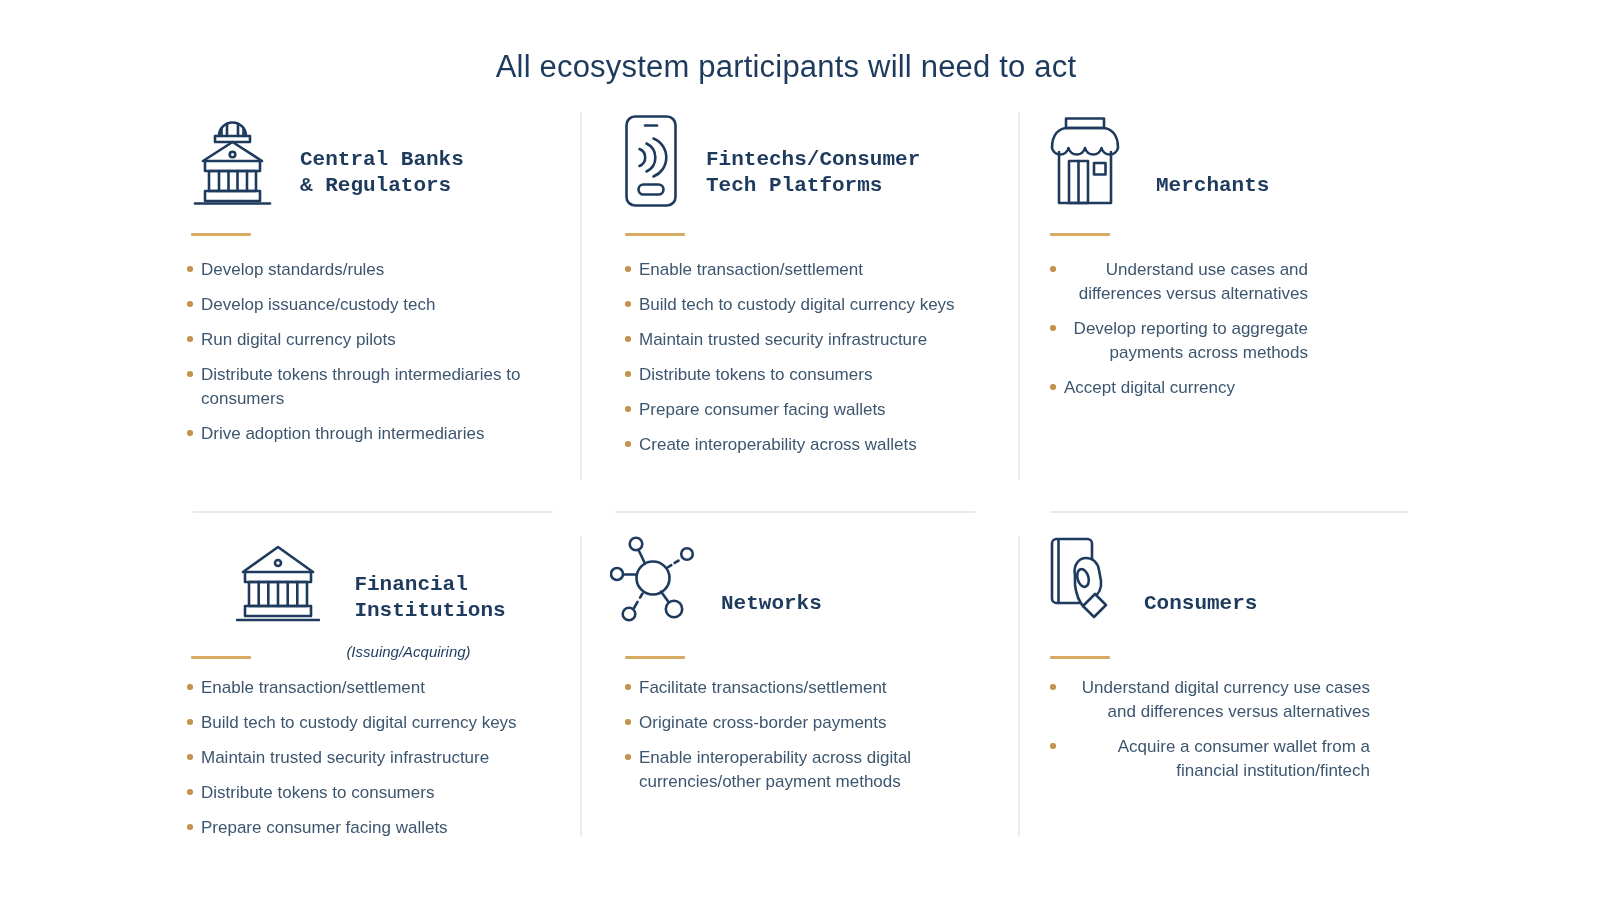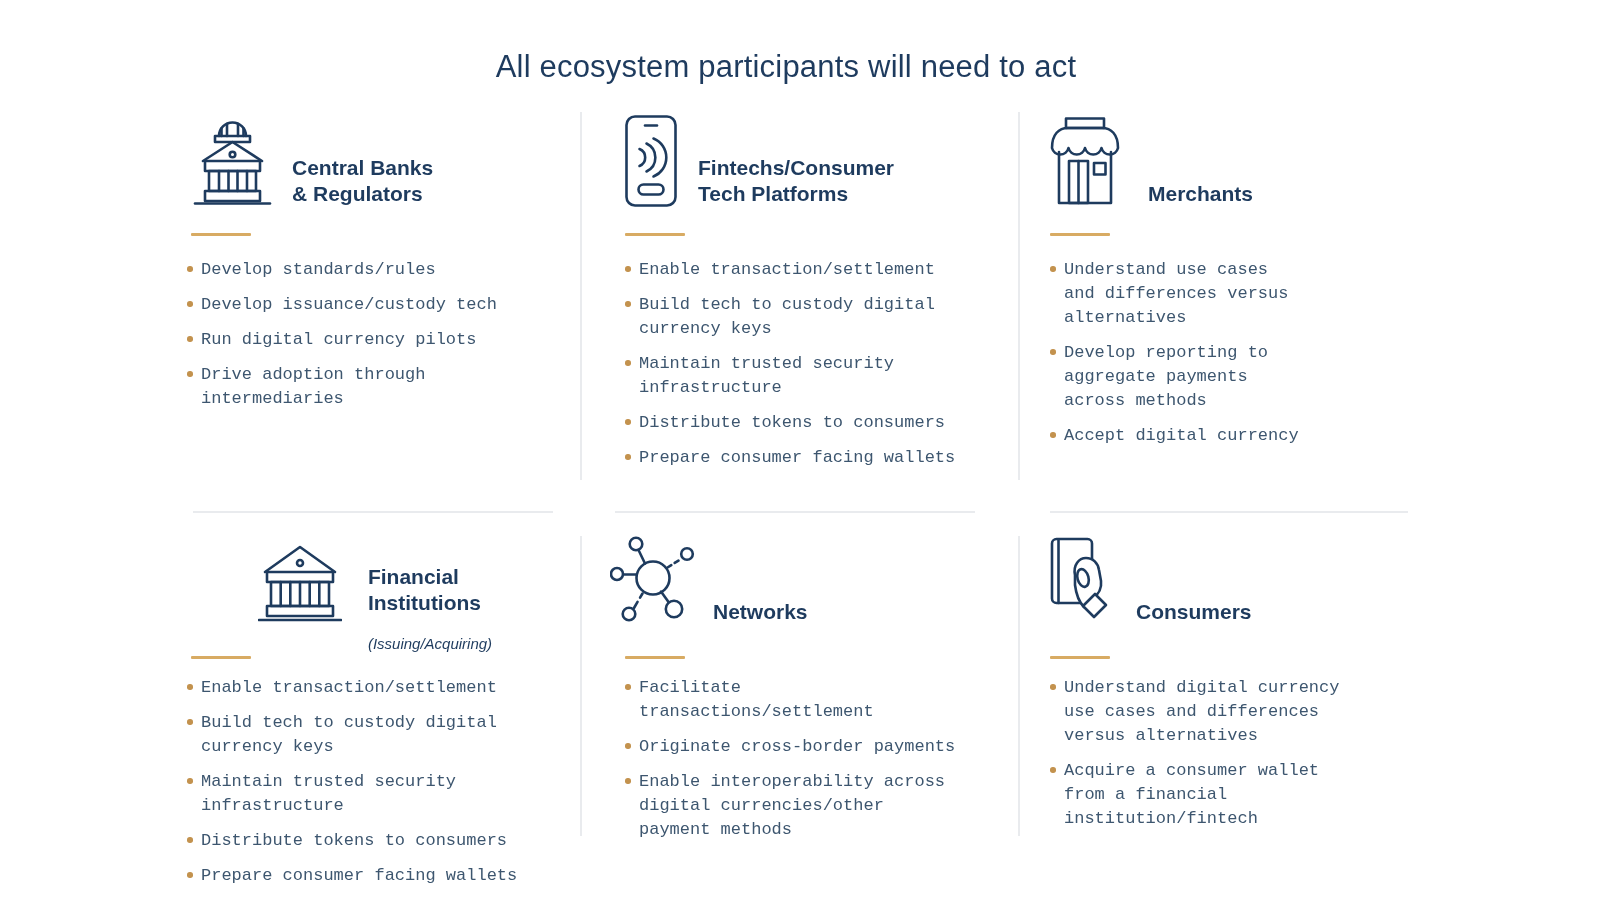--- a/index.html
+++ b/index.html
@@ -25,35 +25,35 @@
   .icon{flex:0 0 auto;align-self:flex-start;line-height:0;}
   .p1 .icon{margin:5px 19px 0 6px;}
   .p2 .icon{margin:3px 21px 0 1px;}
   .p3 .icon{margin:5px 25px 0 1px;}
   .p4 .icon{margin:1px 26px 0 12px;}
   .p5 .icon{margin:-2px 13px 0 -14px;}
   .p6 .icon{margin:0 19px 0 4px;}
   .titlewrap{min-width:0;}
   .p4 .titlewrap{margin-top:27px;}
   .panel-title{
-    margin:0;font-size:21px;line-height:26px;font-weight:bold;color:var(--navy,#1e3b5e);
+    margin:8px;font-size:21px;line-height:26px;font-weight:bold;color:var(--navy,#1e3b5e);font-family:Liberation Mono, monospace;
   }
   .panel-subtitle{font-size:15px;line-height:22px;color:var(--navy,#1e3b5e);margin-top:17px;font-style:italic;}
   .panel-subtitle:empty{display:none;}
 
   .gold-rule{width:60px;height:2.5px;border-radius:1px;background:var(--gold,#d8ab63);margin-top:26px;}
   .p4 .gold-rule,.p5 .gold-rule,.p6 .gold-rule{margin-top:31px;}
   .p1 .gold-rule,.p4 .gold-rule{margin-left:5px;}
   .p2 .gold-rule,.p5 .gold-rule{margin-left:1px;}
   .p3 .gold-rule,.p6 .gold-rule{margin-left:4px;}
 
-  .bullets{list-style:none;margin:22px 0 0 0;padding:0;font-family:Liberation Mono, monospace;}
+  .bullets{list-style:none;margin:22px 0 0 0;padding:0;}
   .p4 .bullets,.p5 .bullets,.p6 .bullets{margin-top:17px;}
   .bullets li{display:flex;align-items:flex-start;padding-left:1px;}
-  .p3 .bullets li,.p6 .bullets li{padding-left:4px;}
+  .p3 .bullets li,.p6 .bullets li{padding-left:4px;text-align:right;}
   .bullets li + li{margin-top:11px;}
   .bullets .dot{
     flex:0 0 auto;width:5.5px;height:5.5px;border-radius:50%;
     background:var(--gold_dot,#c3924e);margin:8.5px 8.5px 0 0;
   }
   .bullets .txt{font-size:17px;line-height:24px;color:var(--text,#3d566f);}
 
   .divider{position:absolute;background:var(--divider,#e9ebee);}
   .divider.v{width:2px;}
   .divider.h{height:2px;}
@@ -113,20 +113,24 @@
         <li>
           <span class="dot"></span>
           <span class="txt">Develop issuance/custody tech</span>
         </li>
         <li>
           <span class="dot"></span>
           <span class="txt">Run digital currency pilots</span>
         </li>
         <li>
           <span class="dot"></span>
+          <span class="txt">Distribute tokens through intermediaries to consumers</span>
+        </li>
+        <li>
+          <span class="dot"></span>
           <span class="txt">Drive adoption through intermediaries</span>
         </li>
       </ul>
   </section>
 
   <section class="panel p2">
     <div class="panel-header">
       <span class="icon">
         <svg width="52" height="92" viewBox="0 0 52 92">
           <rect class="st" x="1.5" y="1.5" width="49" height="89" rx="8.5"></rect>
@@ -156,20 +160,24 @@
           <span class="dot"></span>
           <span class="txt">Maintain trusted security infrastructure</span>
         </li>
         <li>
           <span class="dot"></span>
           <span class="txt">Distribute tokens to consumers</span>
         </li>
         <li>
           <span class="dot"></span>
           <span class="txt">Prepare consumer facing wallets</span>
+        </li>
+        <li>
+          <span class="dot"></span>
+          <span class="txt">Create interoperability across wallets</span>
         </li>
       </ul>
   </section>
 
   <section class="panel p3">
     <div class="panel-header">
       <span class="icon">
         <svg width="76" height="88" viewBox="0 0 76 88">
           <rect class="st" x="19" y="1.5" width="38" height="9.5"></rect>
           <path class="st" d="M5 31 C5 17 12 11 21 11 H55 C64 11 71 17 71 31 A8.5 8.5 0 0 1 54.5 31 A8.5 8.5 0 0 1 38 31 A8.5 8.5 0 0 1 21.5 31 A8.5 8.5 0 0 1 5 31 Z"></path>

